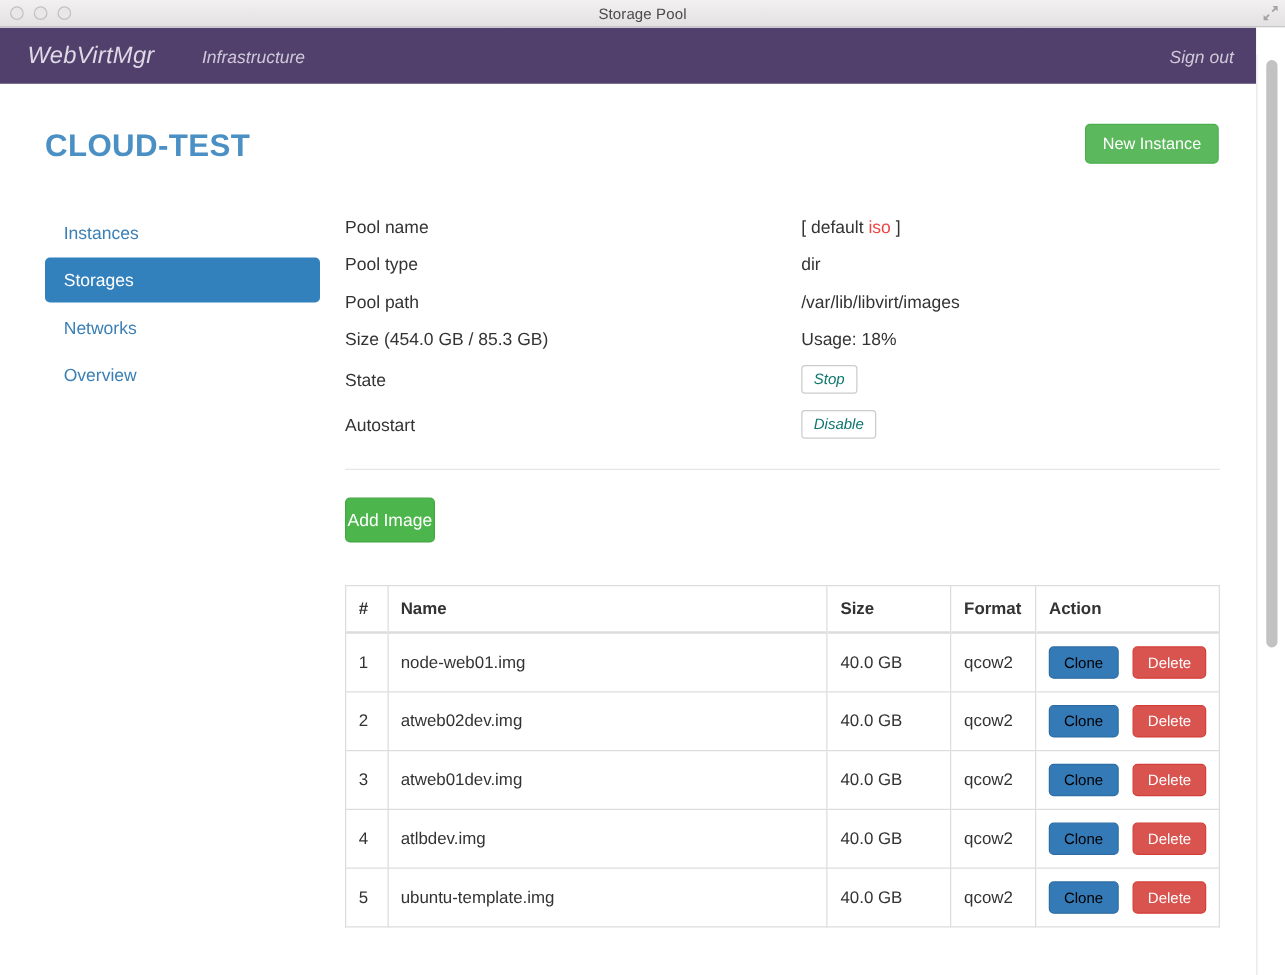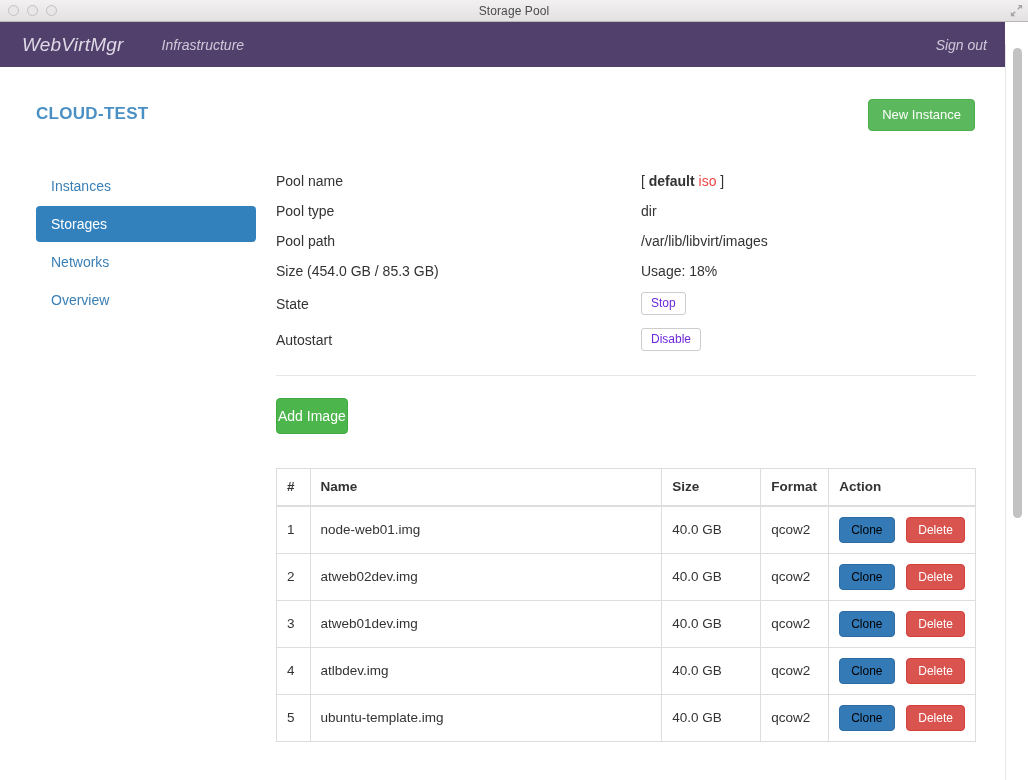--- a/index.html
+++ b/index.html
@@ -94,21 +94,21 @@
   
   #content {
     padding: 0 30px 0 36px;
   }
   #page-head {
     display: flex;
     align-items: flex-start;
     padding-top: 32px;
   }
   #page-title {
-    font-size: 17px;
+    font-size: 25px;
     font-weight: bold;
     color: #4a90c4;
     letter-spacing: .3px;
     margin: 0;
     line-height: 1;
     padding-top: 6px;
   }
   #new-instance-button {
     margin-left: auto;
     background: #5cb85c;
@@ -157,32 +157,33 @@
 
   .detail-row {
     display: flex;
     align-items: center;
     min-height: 30px;
     font-size: 14px;
     color: #333333;
   }
   .detail-label { width: 365px; flex: 0 0 365px; }
   .detail-value { flex: 1; }
-  .detail-value b { font-weight: bold; color: #333; }
+  .detail-value b { font-weight: normal; color: #333; }
   .link-blue { color: #ef4444; cursor: pointer; text-decoration: none; }
   .btn-default {
     display: inline-block;
     background: #ffffff;
     border: 1px solid #cccccc;
     border-radius: 3px;
     padding: 3px 9px;
     font-size: 12px;
-    color: #6d28d9;
+    color: #0f766e;
     cursor: pointer;
     line-height: 1.3;
+    font-style: italic;
   }
   .row-state { min-height: 36px; }
 
   
   #volumes-heading {
     font-size: 27px;
     font-weight: bold;
     color: #2f2f2f;
     margin: 30px 0 0 0;
     letter-spacing: .2px;

